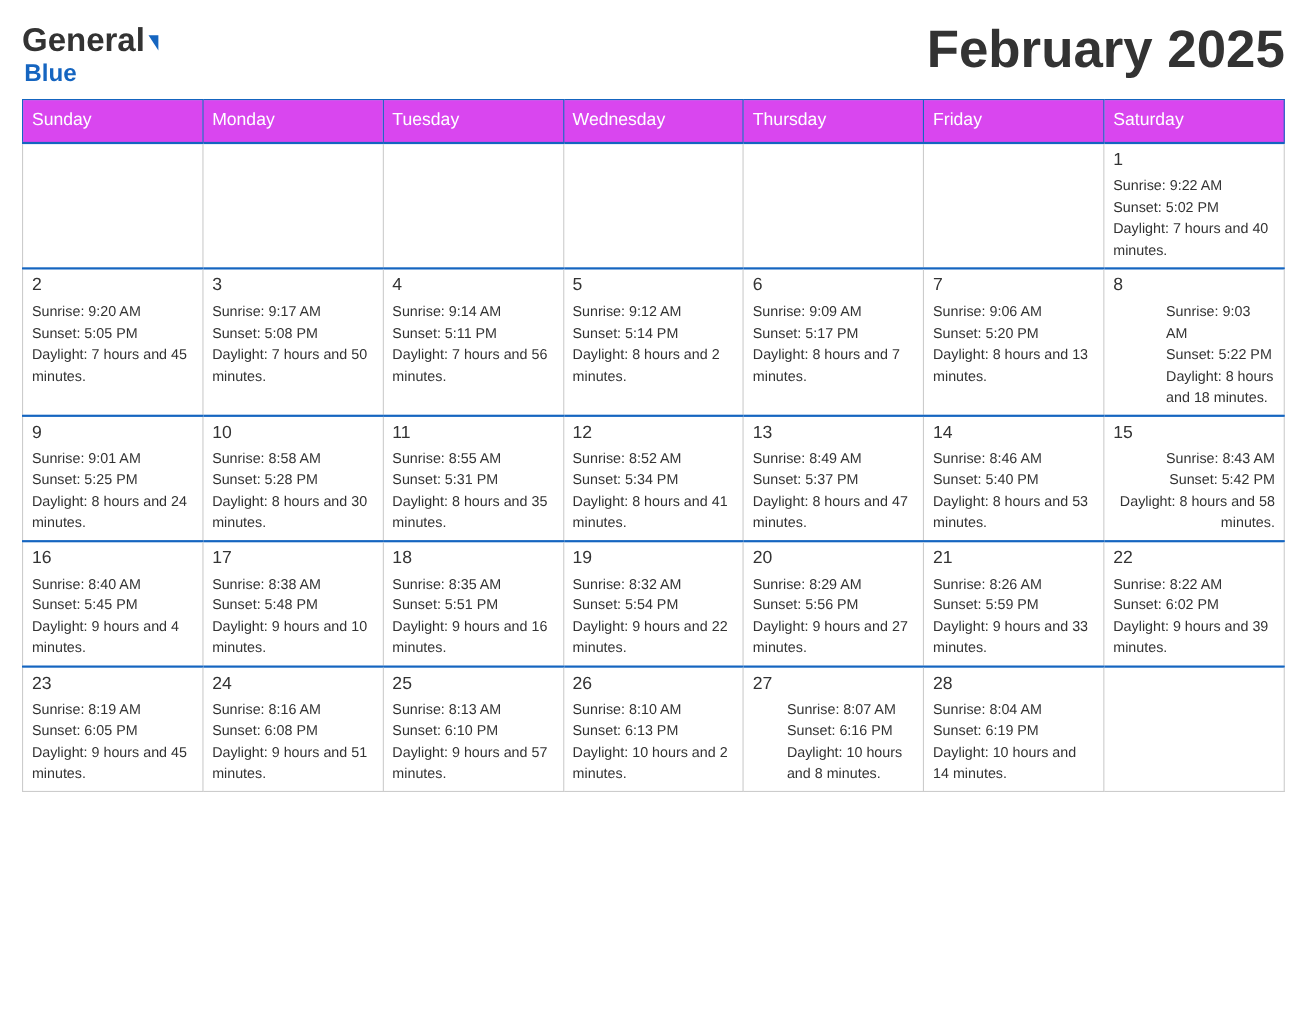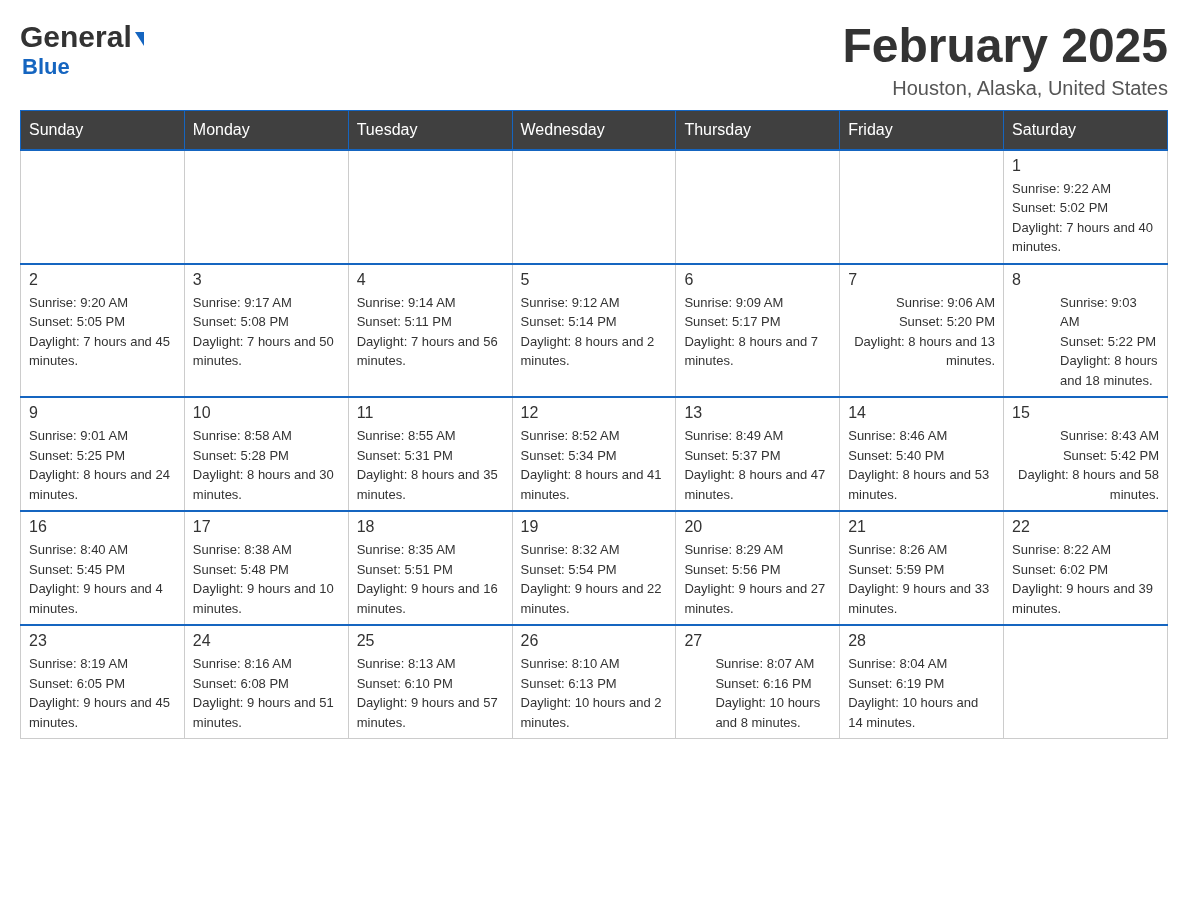--- a/index.html
+++ b/index.html
@@ -30,21 +30,21 @@
       font-size: 20px;
       color: #555;
       margin-top: 4px;
     }
     .calendar {
       width: 100%;
       border-collapse: collapse;
       margin-top: 8px;
     }
     .calendar th {
-      background-color: #404040;
+      background-color: #d946ef;
       color: #fff;
       font-size: 16px;
       font-weight: normal;
       padding: 10px 8px;
       text-align: left;
       border: 1px solid #1565c0;
     }
     .calendar td {
       border: 1px solid #ccc;
       vertical-align: top;
@@ -96,21 +96,20 @@
     <div class="logo-line1">
       <span style="font-size:30px;font-weight:bold;color:#333;">General</span>
       <span style="display:inline-block;width:0;height:0;border-left:9px solid transparent;border-right:0px solid transparent;border-top:14px solid #1565c0;margin-left:3px;margin-top:4px;"></span>
     </div>
     <div class="logo-line2">
       <span style="font-size:22px;font-weight:bold;color:#1565c0;margin-left:2px;">Blue</span>
     </div>
   </div>
   <div class="title-section">
     <div class="month-title">February 2025</div>
-    <div class="location">Houston, Alaska, United States</div>
   </div>
 </div>
 
 <table class="calendar">
   <thead>
     <tr>
     <th>Sunday</th>
         <th>Monday</th>
         <th>Tuesday</th>
         <th>Wednesday</th>
@@ -160,21 +159,21 @@
 Daylight: 8 hours and 2 minutes.</div>
         </td>
         <td>
           <span class="day-num">6</span>
           <div class="day-info" style="white-space: pre-line;">Sunrise: 9:09 AM
 Sunset: 5:17 PM
 Daylight: 8 hours and 7 minutes.</div>
         </td>
         <td>
           <span class="day-num">7</span>
-          <div class="day-info" style="white-space: pre-line; text-align: right;">Sunrise: 9:06 AM
+          <div class="day-info" style="white-space: pre-line;">Sunrise: 9:06 AM
 Sunset: 5:20 PM
 Daylight: 8 hours and 13 minutes.</div>
         </td>
         <td>
           <span class="day-num">8</span>
           <div class="day-info" style="white-space: pre-line; margin-left: 48px;">Sunrise: 9:03 AM
 Sunset: 5:22 PM
 Daylight: 8 hours and 18 minutes.</div>
         </td>
       </tr>

